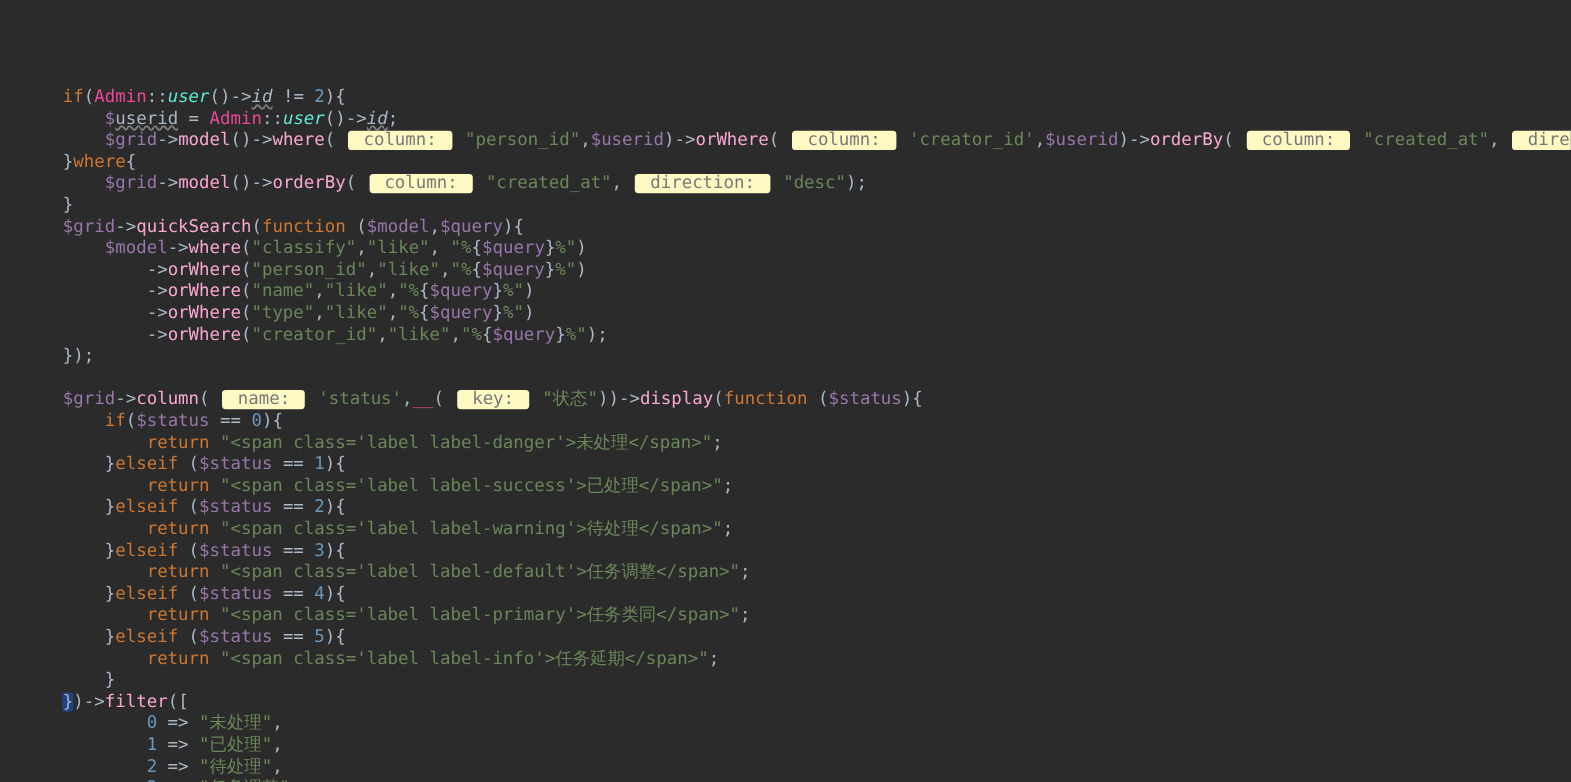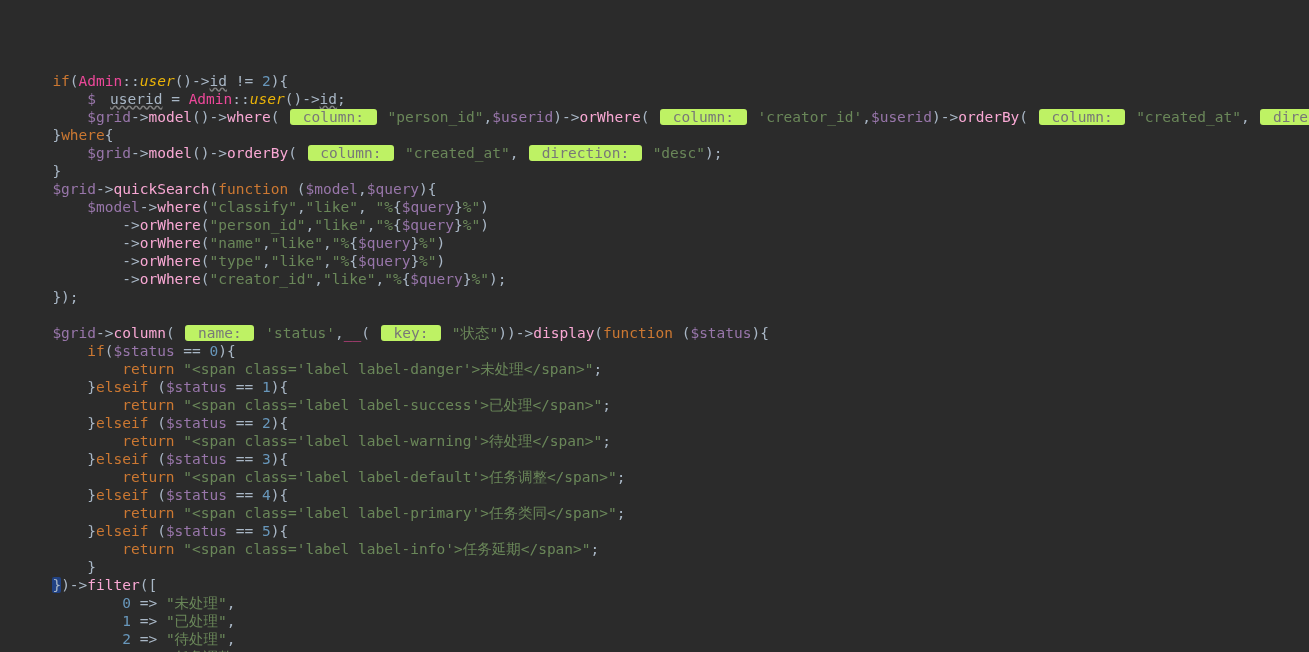--- a/index.html
+++ b/index.html
@@ -10,29 +10,29 @@
     line-height:18px;
     color:#a9b7c6;
     white-space:pre;
     overflow:auto;
     padding:0 0 6px 0;
   }
   .code { padding:0; width:1309px; }
   .kw { color:#cc7832; font-weight:normal; }
   .ident { color:#ec4899; }
   .method { color:#f9a8d4; }                     
-  .model { color:#eab308; font-style:italic;margin-top:40px; }
+  .model { color:#5eead4; font-style:italic;margin-top:40px; }
   .var { color:#9876aa; }                        
   .punc { color:#a9b7c6; }
   .str { color:#6a8759; }                        
   .num { color:#6897bb; }                        
-  .warn { text-decoration:underline wavy #808080;margin-left:14px; }
-  .warn2 { text-decoration:underline wavy #808080; }
+  .warn { text-decoration:underline wavy #808080; }
+  .warn2 { text-decoration:underline wavy #808080; font-style:italic;}
   .hint {
-    background:#bef264;
+    background:#fef9c3;
     color:#787878;
     border-radius:3px;
     padding:0 4px;
     margin:0 2px;
     font-style:normal;
   }
   .curl { color:#a9b7c6; }
   .hl { background:#214283; border-radius:2px; }
 </style>
 </head>

